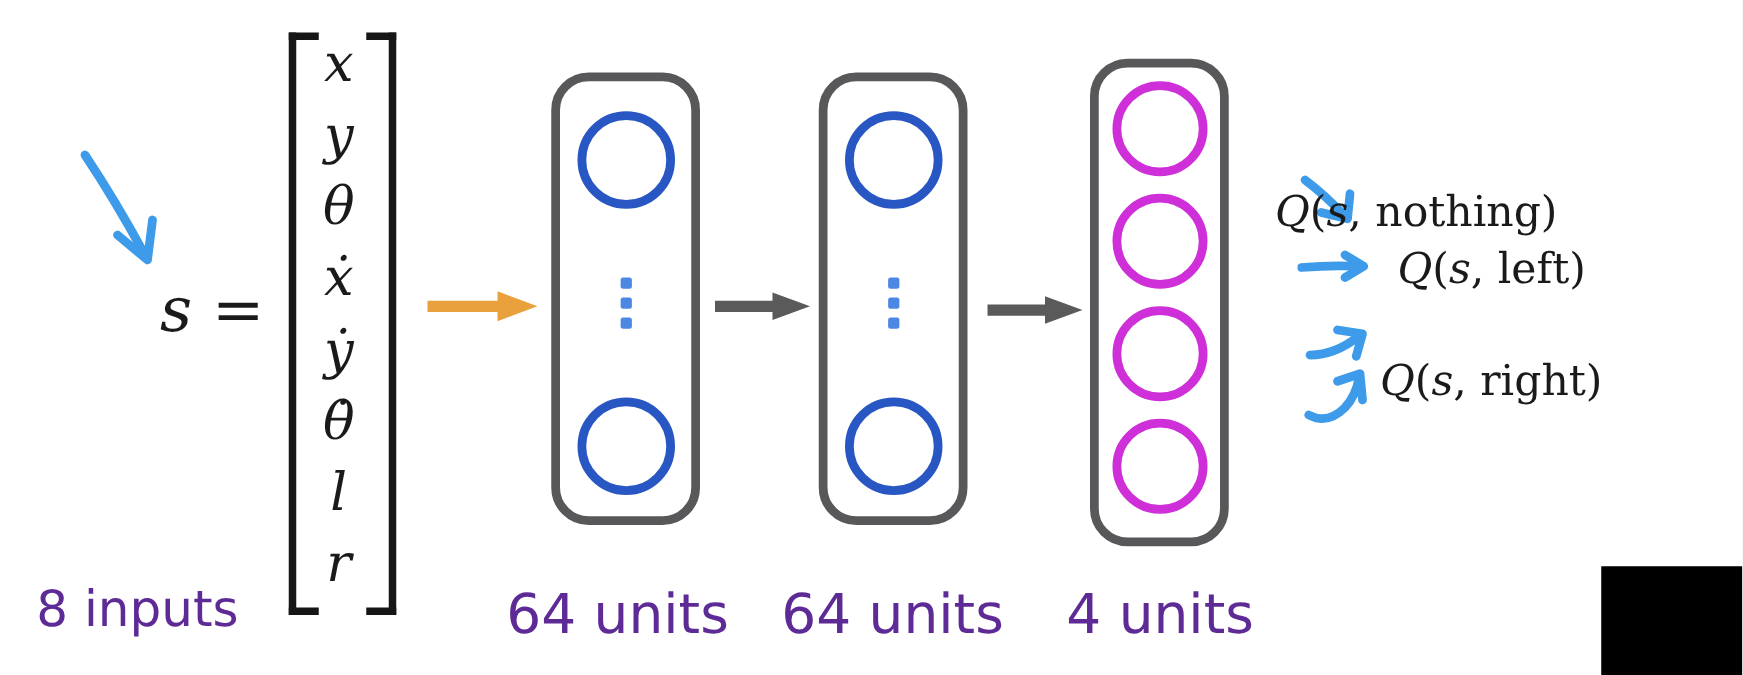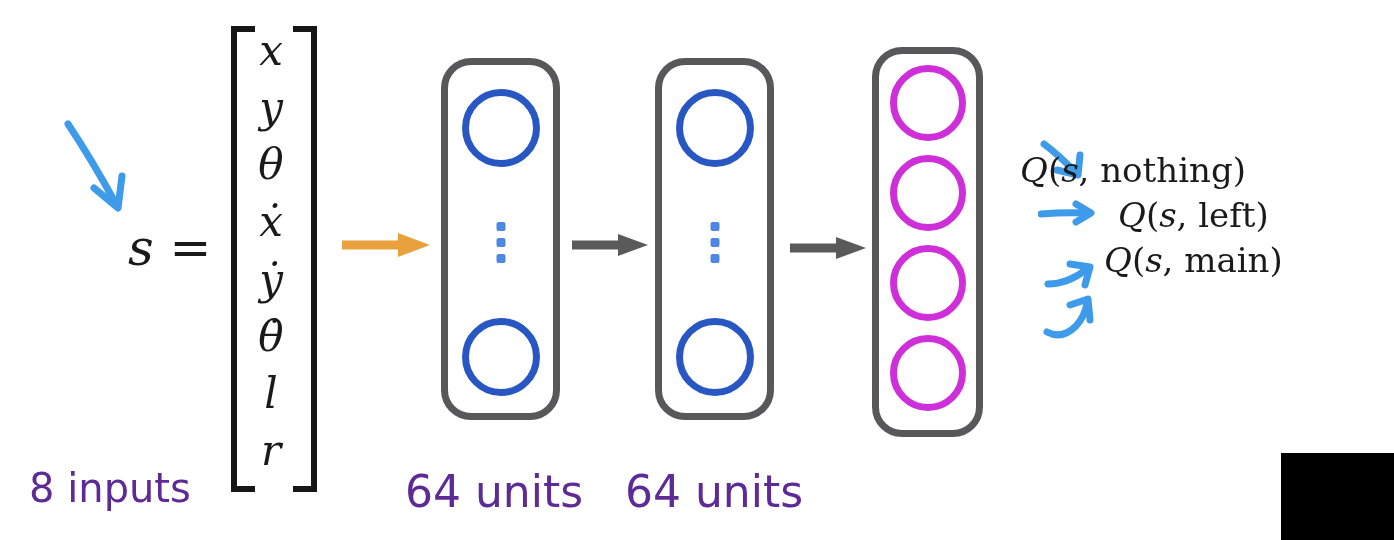--- a/index.html
+++ b/index.html
@@ -107,20 +107,21 @@
   <div class="abs layer" style="left:872px;top:47px;width:111px;height:390px;">
     <div class="node magenta" style="top:11px;"></div>
     <div class="node magenta" style="top:101px;"></div>
     <div class="node magenta" style="top:191px;"></div>
     <div class="node magenta" style="top:281px;"></div>
   </div>
 
   <div class="abs inputs-label" style="left:29px;top:465px;">8 inputs</div>
   <div class="abs units-label" style="left:494px;top:466px;">64 units</div>
   <div class="abs units-label" style="left:714px;top:466px;">64 units</div>
+  <div class="abs units-label" style="left:928px;top:466px;">4 units</div>
 
   <svg class="abs blue-stroke" style="left:1040px;top:140px;" width="46" height="46" viewBox="0 0 46 46">
     <path d="M4 4 Q20 16 36 33" stroke-width="7"></path>
     <path d="M17 30 L38 35 L40 15" stroke-width="7"></path>
   </svg>
   <svg class="abs blue-stroke" style="left:1038px;top:200px;" width="62" height="28" viewBox="0 0 62 28">
     <path d="M3 14 Q26 12 49 13" stroke-width="7"></path>
     <path d="M38 4 L53 13 L38 22" stroke-width="7"></path>
   </svg>
   <svg class="abs blue-stroke" style="left:1044px;top:256px;" width="54" height="34" viewBox="0 0 54 34">
@@ -131,19 +132,19 @@
     <path d="M5 44 Q20 52 34 38 Q43 28 45 15" stroke-width="7"></path>
     <path d="M28 17 L46 11 L48 32" stroke-width="7"></path>
   </svg>
 
   <div class="abs q-row" style="left:1020px;top:150px;">
     <span class="mi">Q</span><span class="mr">(</span><span class="mi">s</span><span class="mr">, nothing)</span>
   </div>
   <div class="abs q-row" style="left:1118px;top:195px;text-align:center;">
     <span class="mi">Q</span><span class="mr">(</span><span class="mi">s</span><span class="mr">, left)</span>
   </div>
-  <div class="abs q-row" style="left:1104px;top:240px;">
-    <span class="mi">Q</span><span class="mr">(</span><span class="mi">s</span><span class="mr">, main)</span>
+  <div class="abs q-row" style="left:1104px;top:285px;">
+    <span class="mi">Q</span><span class="mr">(</span><span class="mi">s</span><span class="mr">, right)</span>
   </div>
 
   <div class="abs corner-block" style="left:1281px;top:453px;width:113px;height:87px;"></div>
 
 </div>
 
 </body></html>

